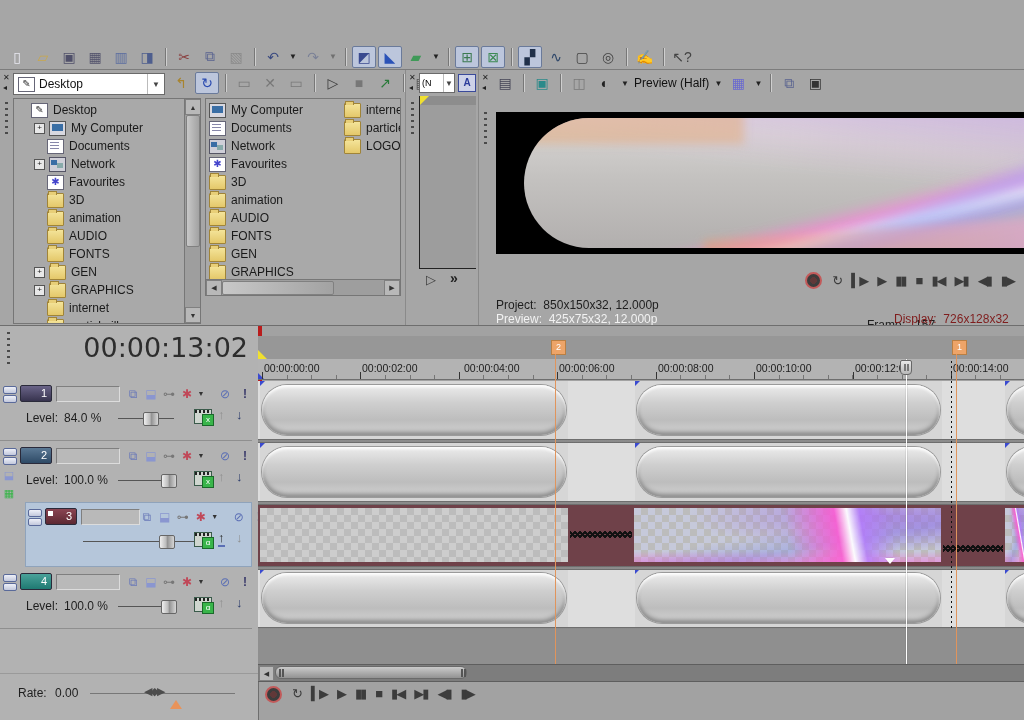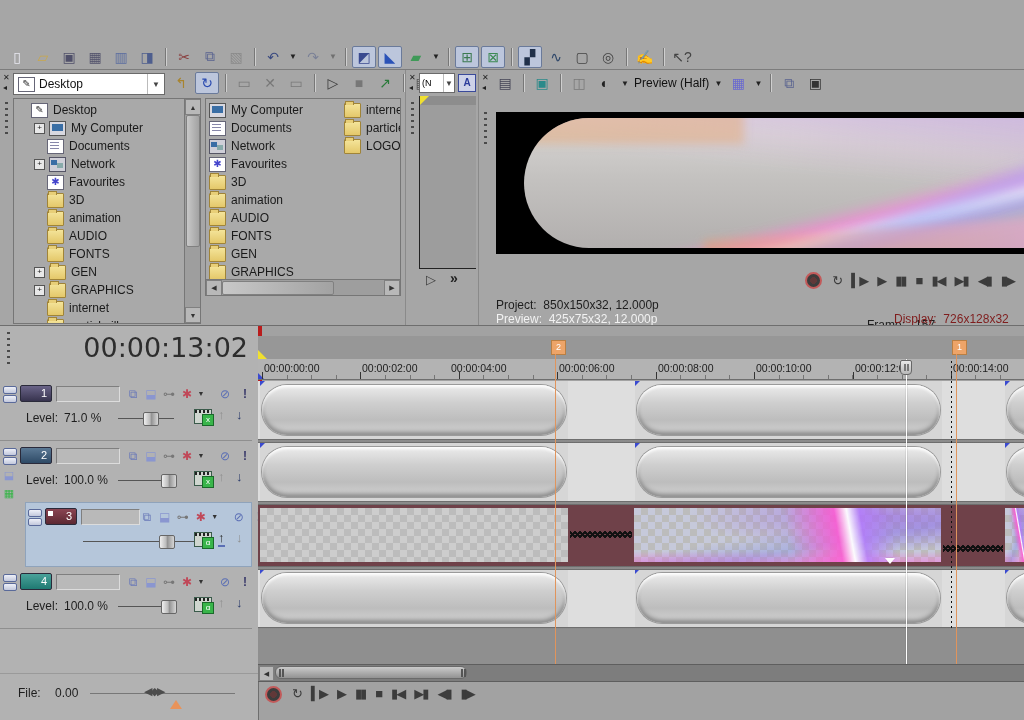--- a/index.html
+++ b/index.html
@@ -504,21 +504,21 @@
           <div class="numbox" style="left: 20px; top: 6px; width: 32px; background: linear-gradient(rgb(106, 100, 136), rgb(55, 51, 78));">1</div>
           <div class="namebox" style="left: 56px; top: 7px; width: 62px;"></div>
           <span class="tico" style="left: 124px; top: 8px; color: rgb(106, 121, 184);">⧉</span>
           <span class="tico" style="left: 142px; top: 8px; color: rgb(138, 150, 208);">⬓</span>
           <span class="tico" style="left: 160px; top: 8px; color: rgb(119, 119, 119);">⊶</span>
           <span class="tico" style="left: 178px; top: 8px; color: rgb(192, 72, 88);">✱</span>
           <span class="tico" style="left: 196px; color: rgb(51, 51, 51); font-size: 7px; top: 11px; width: 10px;">▼</span>
           <span class="tico" style="left: 216px; top: 8px; color: rgb(91, 111, 181);">⊘</span>
           <span class="tico" style="left: 236px; top: 8px; color: rgb(58, 58, 106); font-weight: bold;">!</span>
           <span class="lvl" style="left: 26px; top: 32px;">Level:</span>
-          <span class="lvl" style="left: 64px; top: 32px;">71.0 %</span>
+          <span class="lvl" style="left: 64px; top: 32px;">84.0 %</span>
           <div class="sline" style="left: 118px; top: 39px; width: 56px;">
             <div class="shandle" style="left: 25px;"></div>
           </div>
           <div class="film" style="left: 194px; top: 30px;">
             <span class="chip">x</span>
           </div>
           <span class="arrowbtn" style="left: 218px; top: 28px; color: rgb(143, 143, 143);">↑</span>
           <span class="arrowbtn" style="left: 236px; top: 28px; color: rgb(42, 58, 106);">↓</span>
         </div>
         <div class="thdr" style="top: 115px; height: 62px;">
@@ -597,21 +597,21 @@
       <div class="abs" style="left:0;bottom:0;width:0;height:0;border-bottom:9px solid #f0e030;border-right:9px solid transparent;"></div>
     <div class="marker-tag" style="left: 293px; top: 4px;">2</div>
         <div class="marker-tag" style="left: 694px; top: 4px;">1</div>
       </div>
     <div id="ruler" class="abs" style="left:258px;top:33px;width:766px;height:20px;">
       <div class="abs" style="left:0;bottom:0;width:0;height:0;border-bottom:6px solid #3a4ad0;border-right:6px solid transparent;"></div>
     <span class="ruler-label" style="left: 6px;">00:00:00:00</span>
         <span style="position: absolute; left: 4px; bottom: 0px; width: 1px; height: 7px; background: rgb(51, 51, 51);"></span>
         <span class="ruler-label" style="left: 104px;">00:00:02:00</span>
         <span style="position: absolute; left: 102px; bottom: 0px; width: 1px; height: 7px; background: rgb(51, 51, 51);"></span>
-        <span class="ruler-label" style="left: 185px; padding-left: 8px;">00:00:04:00</span>
+        <span class="ruler-label" style="left: 198px; padding-left: 8px;">00:00:04:00</span>
         <span style="position: absolute; left: 201px; bottom: 0px; width: 1px; height: 7px; background: rgb(51, 51, 51);"></span>
         <span class="ruler-label" style="left: 301px;">00:00:06:00</span>
         <span style="position: absolute; left: 299px; bottom: 0px; width: 1px; height: 7px; background: rgb(51, 51, 51);"></span>
         <span class="ruler-label" style="left: 400px;">00:00:08:00</span>
         <span style="position: absolute; left: 398px; bottom: 0px; width: 1px; height: 7px; background: rgb(51, 51, 51);"></span>
         <span class="ruler-label" style="left: 498px;">00:00:10:00</span>
         <span style="position: absolute; left: 496px; bottom: 0px; width: 1px; height: 7px; background: rgb(51, 51, 51);"></span>
         <span class="ruler-label" style="left: 597px;">00:00:12:00</span>
         <span style="position: absolute; left: 595px; bottom: 0px; width: 1px; height: 7px; background: rgb(51, 51, 51);"></span>
         <span class="ruler-label" style="left: 695px;">00:00:14:00</span>
@@ -679,21 +679,21 @@
         </div>
         <div class="lane-sep" style="top: 113px; height: 4px;"></div>
         <div class="lane-sep" style="top: 175px; height: 4px;"></div>
         <div class="lane-sep" style="top: 240px; height: 4px;"></div>
         <div class="lane-sep" style="top: 301px; height: 4px;"></div>
       </div>
 
     <div class="abs" style="left:258px;top:303px;width:766px;height:35px;background:#8f8f8f;"></div>
 
     <div class="abs" style="left:0;top:347px;width:258px;height:48px;background:#b2b2b2;border-right:1px solid #6e6e6e;border-top:1px solid #9a9a9a;">
-      <span class="abs" style="left:18px;top:12px;font-size:12px;color:#1e1e1e;">File:</span>
+      <span class="abs" style="left:18px;top:12px;font-size:12px;color:#1e1e1e;">Rate:</span>
       <span class="abs" style="left:55px;top:12px;font-size:12px;color:#1e1e1e;">0.00</span>
       <div class="abs" style="left:90px;top:19px;width:145px;height:1px;background:#777;"></div>
       <div class="abs" style="left:144px;top:11px;font-size:11px;color:#4c4c4c;letter-spacing:-2px;">◀◆▶</div>
       <div class="abs" style="left:170px;top:26px;width:0;height:0;border-bottom:9px solid #e8935a;border-left:6px solid transparent;border-right:6px solid transparent;"></div>
     </div>
 
     <div id="tl-scroll" class="abs" style="left:258px;top:338px;width:766px;height:16px;">
       <div class="scroll-btn abs" style="left:1px;top:1px;width:13px;height:13px;">◀</div>
       <div class="abs" style="left:17px;top:1px;width:192px;height:13px;background:linear-gradient(#cacaca,#929292);border:1px solid #6a6a6a;border-radius:6px;display:flex;align-items:center;justify-content:space-between;padding:0 3px;box-sizing:border-box;">
         <span class="grip2"></span>

